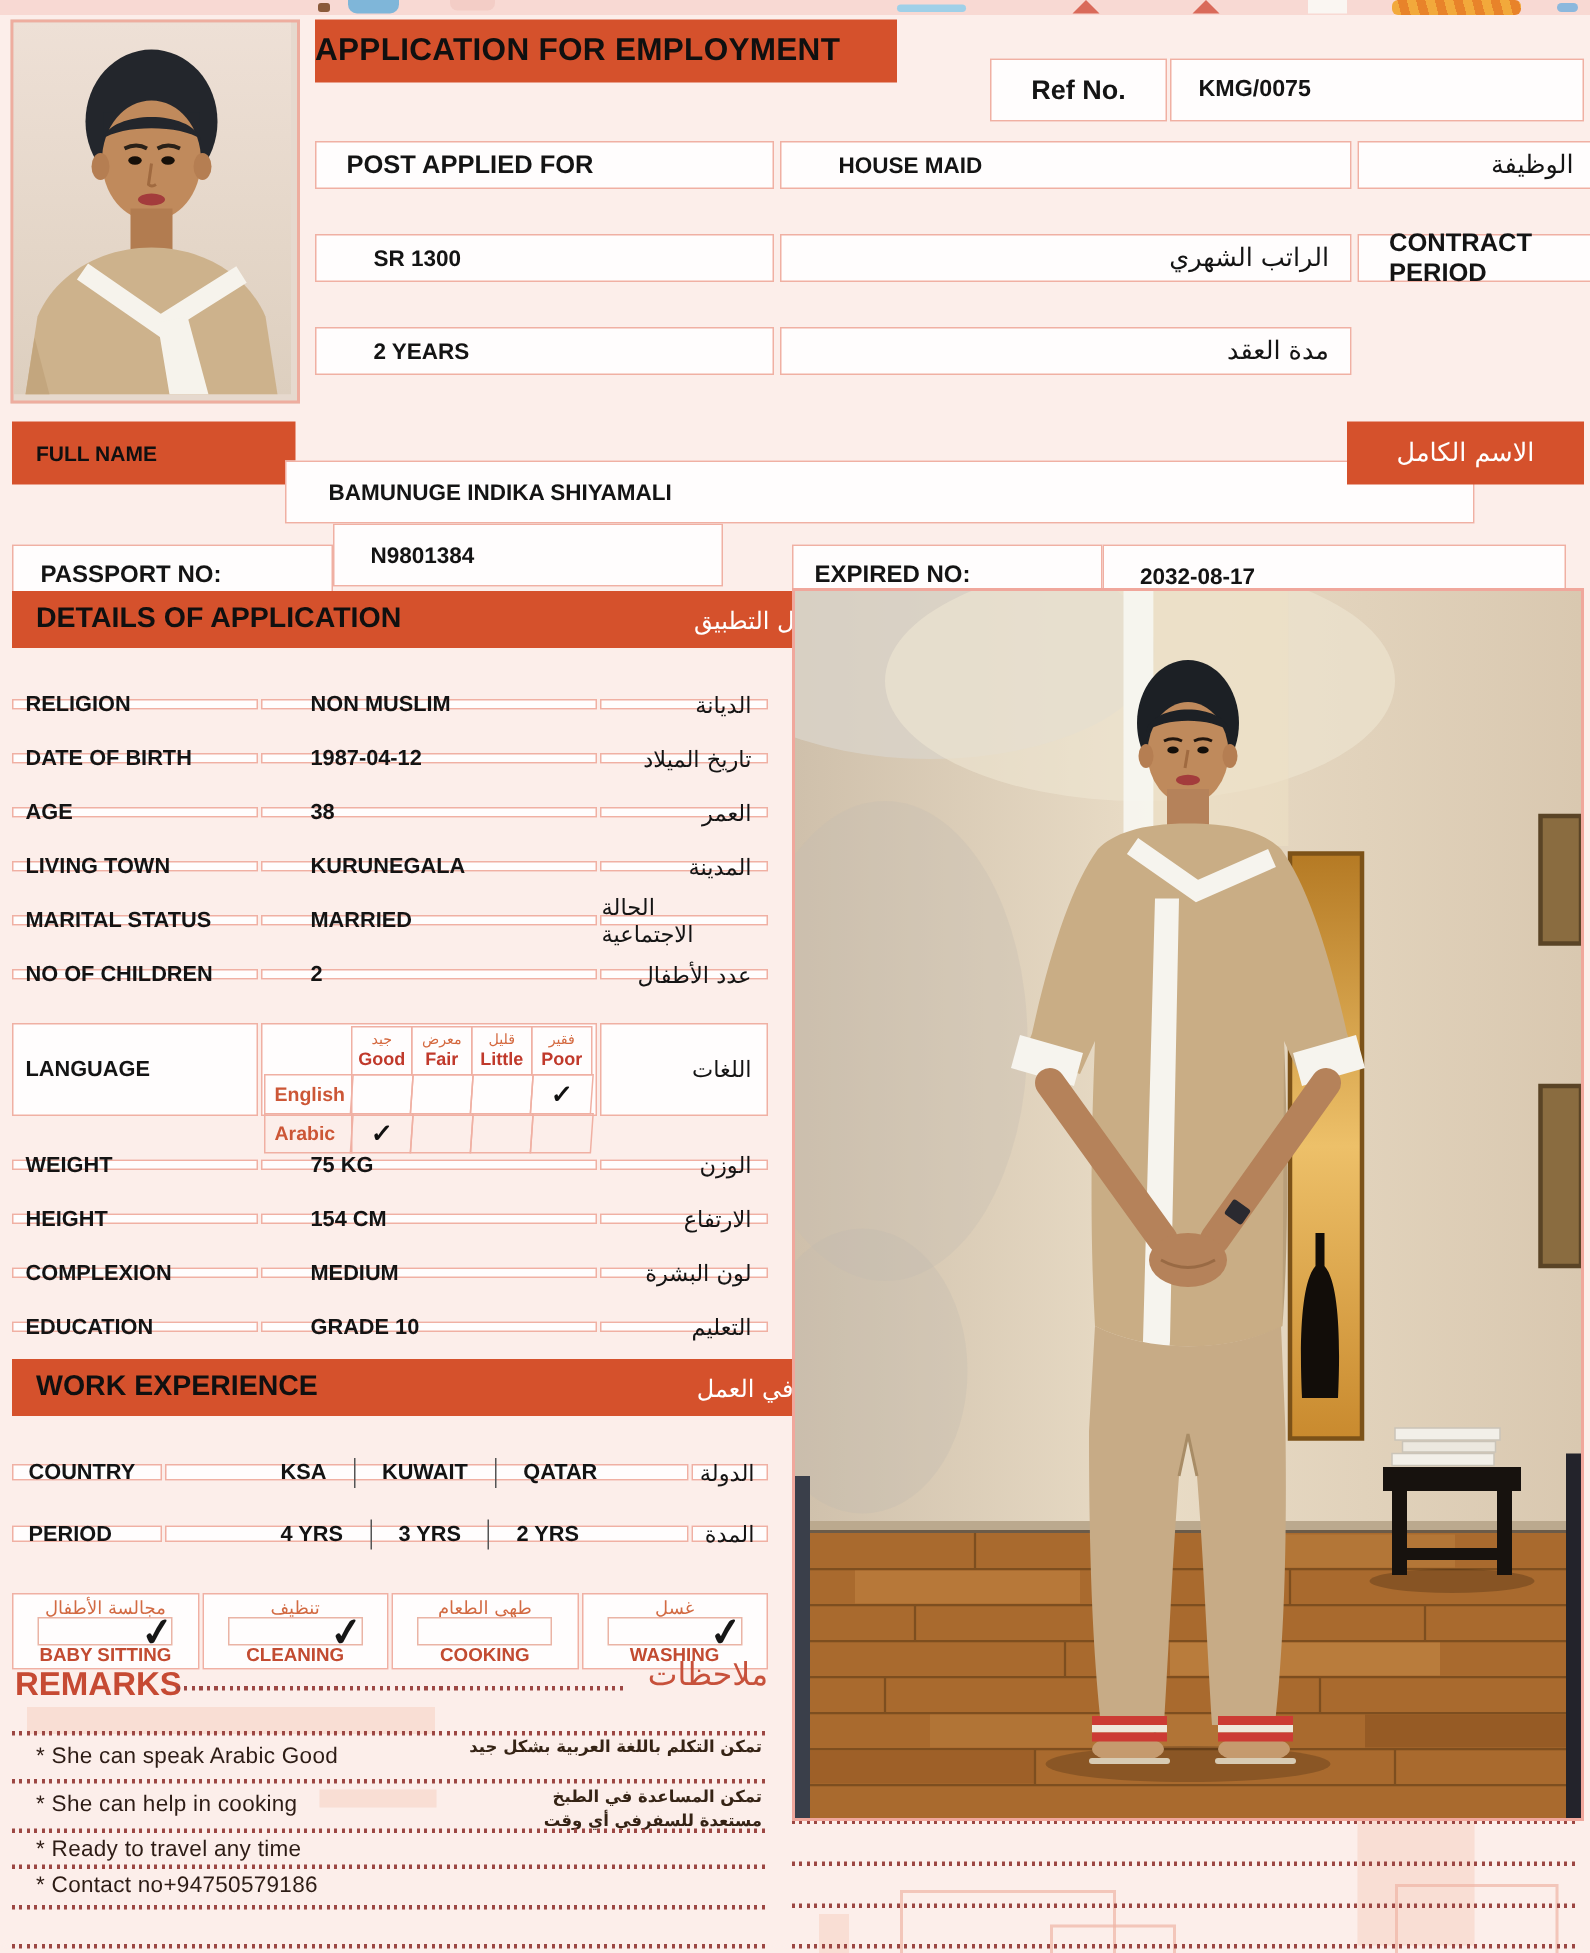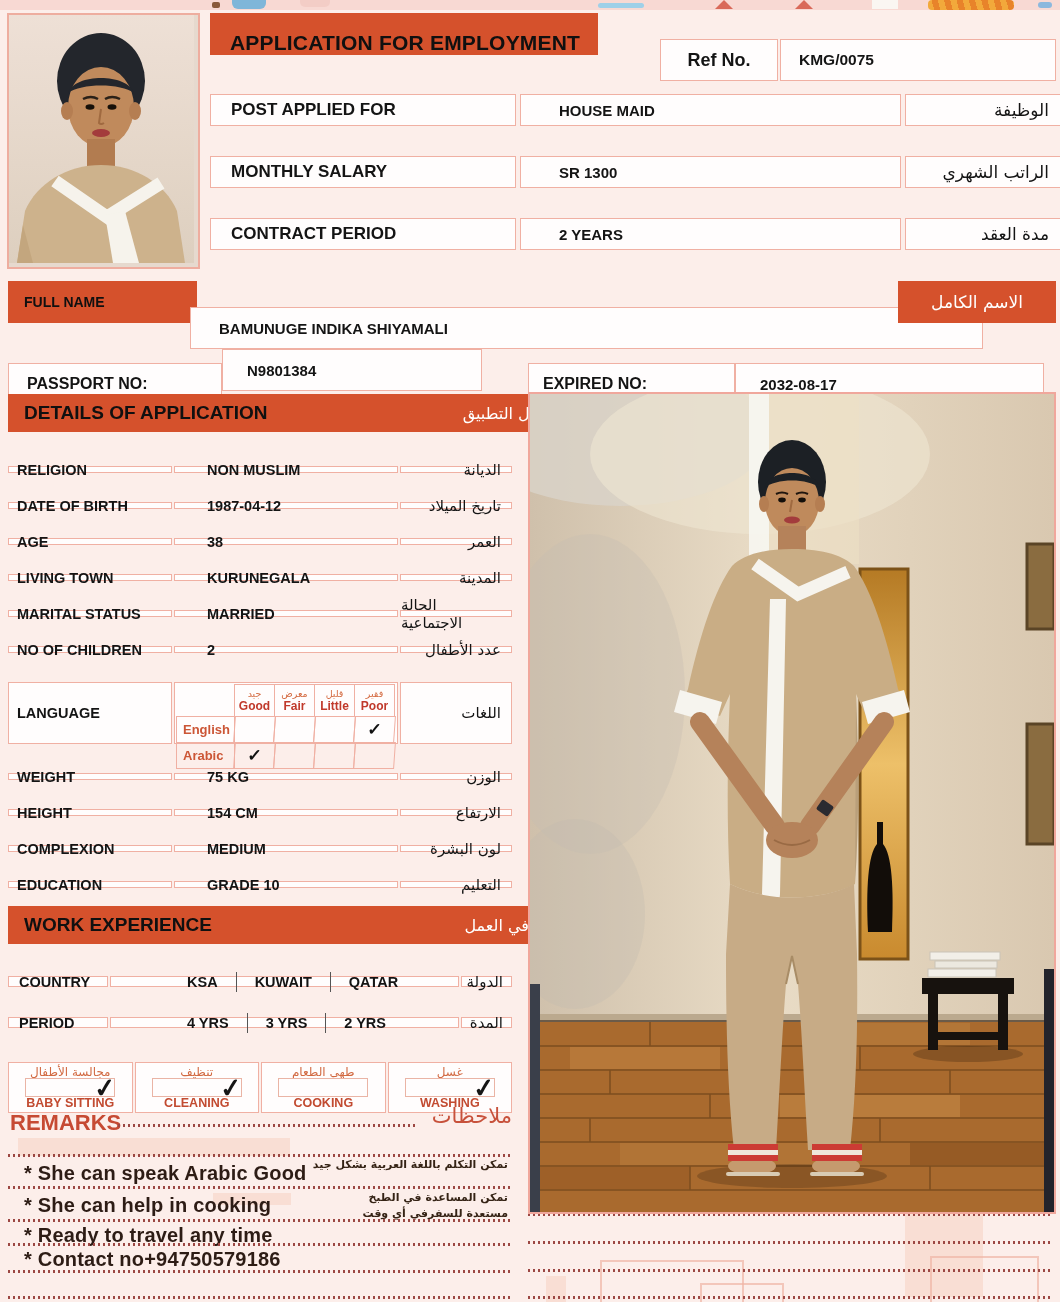--- a/index.html
+++ b/index.html
@@ -12,21 +12,21 @@
 
   
   .topstrip{left:0;top:0;width:1060px;height:10px;background:#f8d9d3;overflow:hidden;}
   .shape{position:absolute;}
 
   
   .portrait{left:7px;top:13px;width:189px;height:252px;border:2px solid #eead9f;background:#e6d9ce;}
   .portrait svg{display:block;}
 
   
-  .title-bar{left:210px;top:13px;width:388px;height:42px;display:flex;align-items:flex-end;padding-left:20px;box-sizing:border-box;}
+  .title-bar{left:210px;top:13px;width:388px;height:42px;display:flex;align-items:center;box-sizing:border-box;}
   .title-bar span{font-size:21px;font-weight:bold;color:#101010;letter-spacing:.2px;}
   .ref-label{left:660px;top:13px;width:118px;height:42px;display:flex;align-items:center;justify-content:center;font-size:18px;font-weight:bold;}
   .ref-value{left:780px;top:13px;width:276px;height:42px;display:flex;align-items:center;padding-left:18px;box-sizing:border-box;font-size:15.5px;font-weight:bold;}
 
   
   .job-table{left:210px;top:68px;width:846px;display:grid;grid-template-columns:306px 381px 159px;grid-auto-rows:58px;gap:4px;}
   .jt-label{display:flex;align-items:center;padding-left:20px;font-size:17px;font-weight:bold;}
   .jt-value{display:flex;align-items:center;padding-left:38px;font-size:15px;font-weight:bold;}
   .jt-ar{display:flex;align-items:center;justify-content:flex-end;padding-right:14px;font-size:17px;}
 
@@ -72,21 +72,21 @@
   .skill{position:relative;display:flex;flex-direction:column;align-items:center;justify-content:space-between;padding:3px 0 2px;}
   .sk-ar{font-size:12px;color:#d26a42;line-height:1;}
   .sk-box{width:88px;height:17px;border:1px solid #eab4a5;background:#fffdfd;}
   .sk-en{font-size:12.5px;font-weight:bold;color:#c24b31;line-height:1;}
   .sk-mark{position:absolute;right:16px;bottom:8px;font-size:26px;font-weight:bold;color:#161616;transform:rotate(-6deg);}
 
   
   .rm-title{left:10px;top:1110px;font-size:22px;font-weight:bold;color:#c64a33;}
   .rm-title-ar{left:420px;top:1104px;width:92px;text-align:right;font-size:21px;color:#c7513b;}
   .dots{height:3px;background-image:repeating-linear-gradient(90deg,#9c4743 0 2px,transparent 2px 5px);}
-  .rm-en{left:24px;font-size:20px;font-weight:bold;color:#2d1c15;letter-spacing:.2px;}
+  .rm-en{left:24px;font-size:15px;font-weight:normal;color:#2d1c15;letter-spacing:.2px;}
   .rm-ar{width:504px;left:4px;text-align:right;font-size:11px;font-weight:bold;color:#352315;}
 
   .decor{position:absolute;}
   .decor.fill{background:#f5cdbd;opacity:.5;}
   .decor.line{border:2px solid #f0b5a5;opacity:.7;}
 
   
   .photo-full{left:528px;top:392px;width:524px;height:818px;border:2px solid #f0a79c;box-sizing:content-box;background:#d8c7b0;}
 </style>
 </head>
@@ -139,21 +139,20 @@
   <div class="abs title-bar orange">
     <span>APPLICATION FOR EMPLOYMENT</span>
   </div>
   <div class="abs cell ref-label">Ref No.</div>
   <div class="abs cell ref-value">KMG/0075</div>
 
   <div class="abs job-table">
     <div class="cell jt-label">POST APPLIED FOR</div>
     <div class="cell jt-value">HOUSE MAID</div>
     <div class="cell jt-ar ar">الوظيفة</div>
-    <div class="cell jt-label">MONTHLY SALARY</div>
     <div class="cell jt-value">SR 1300</div>
     <div class="cell jt-ar ar">الراتب الشهري</div>
     <div class="cell jt-label">CONTRACT PERIOD</div>
     <div class="cell jt-value">2 YEARS</div>
     <div class="cell jt-ar ar">مدة العقد</div>
   </div>
 
   <div class="abs fn-label orange">FULL NAME</div>
   <div class="abs cell fn-value">BAMUNUGE INDIKA SHIYAMALI</div>
   <div class="abs fn-ar orange ar">الاسم الكامل</div>

